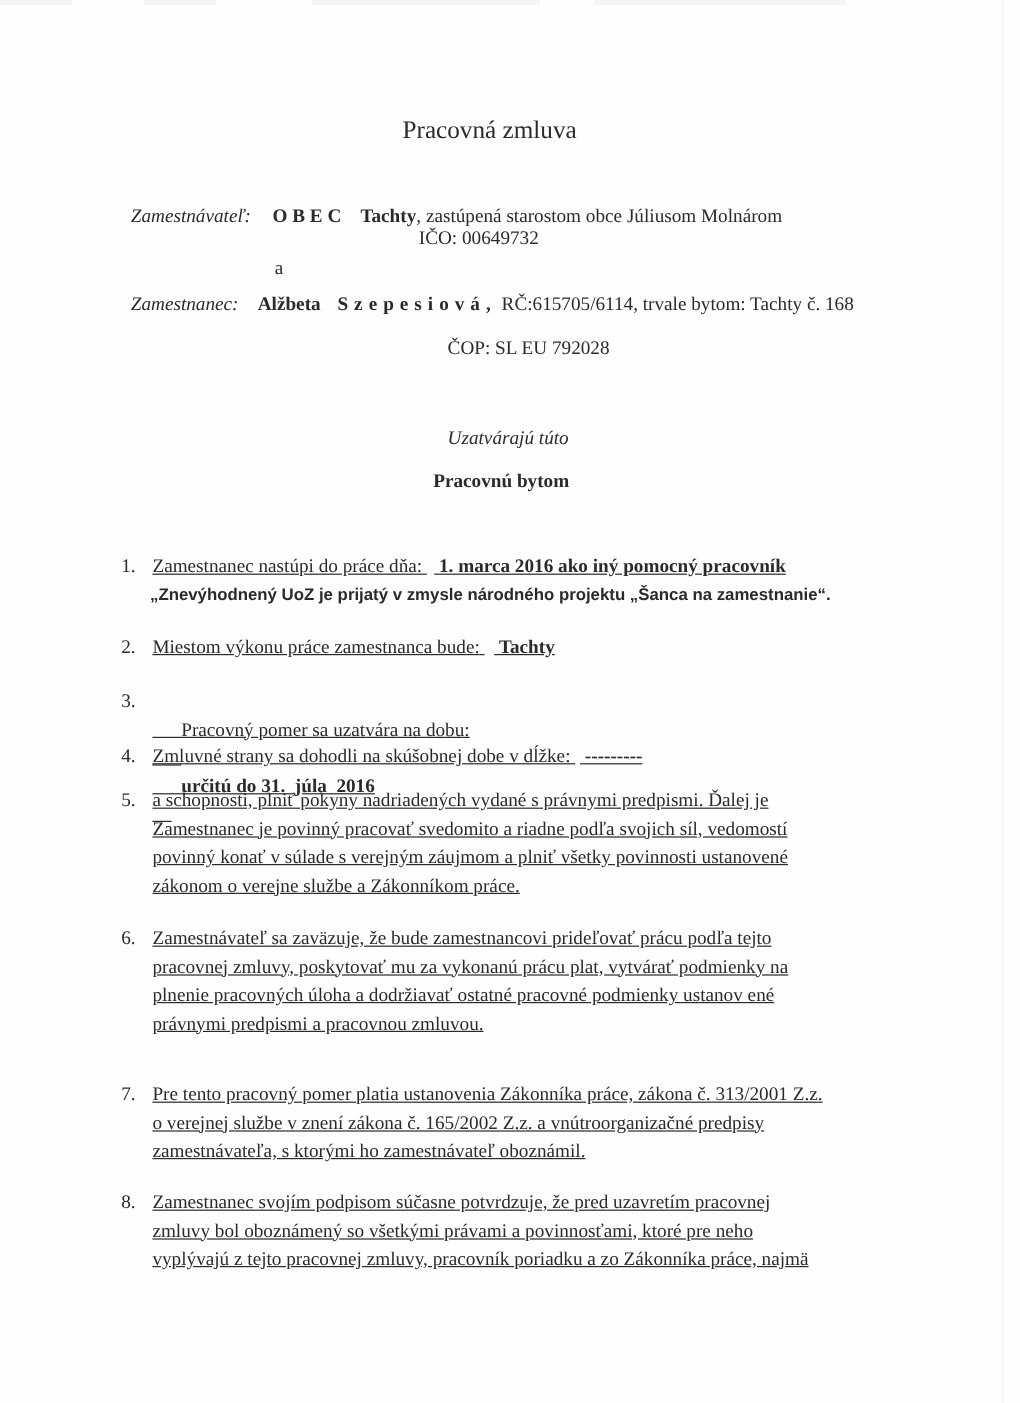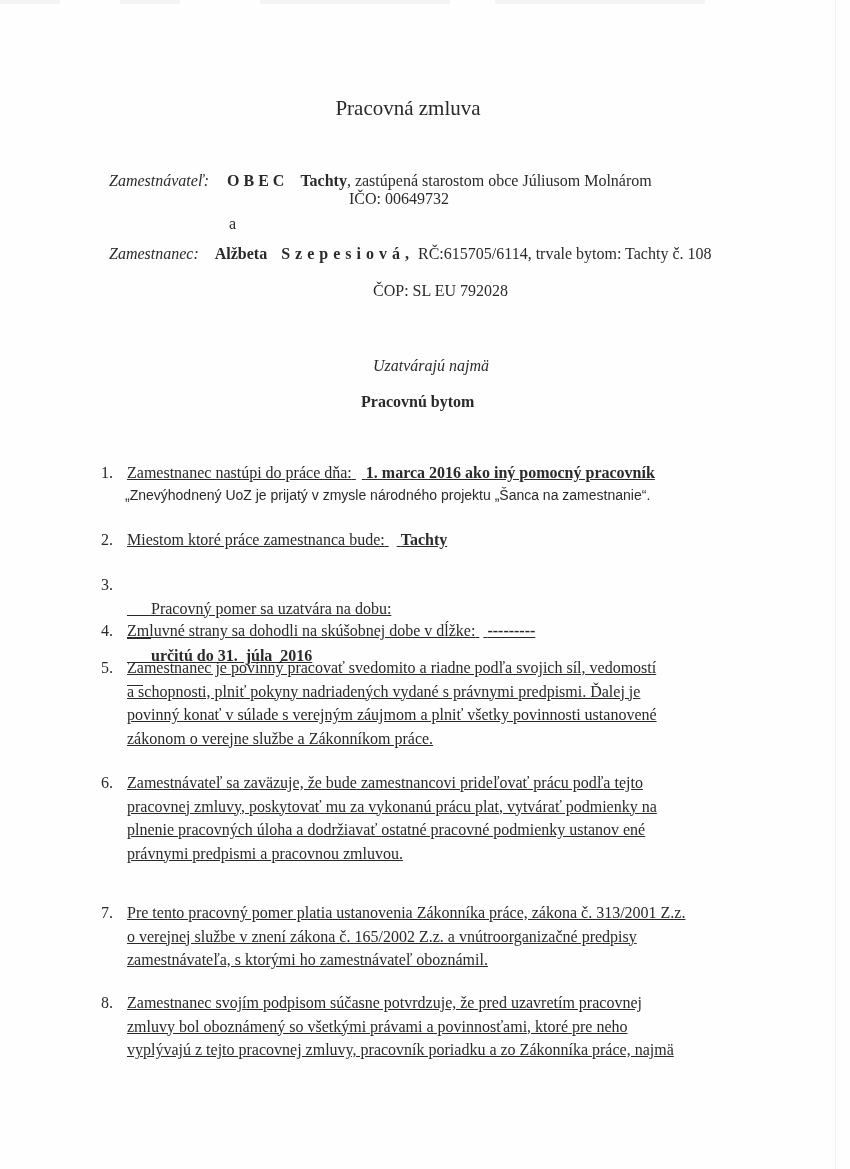--- a/index.html
+++ b/index.html
@@ -7,21 +7,21 @@
            font-family: "Liberation Serif", serif; color: #2a2a2a; }
     .page { position: absolute; left: 0; top: 0; width: 850px; height: 1169px; background: #fefefe; }
     .bleed { position: absolute; top: 0; height: 4px; background: #ececec; opacity: 0.6; }
     .edge-line { position: absolute; right: 14px; top: 0; width: 1px; height: 1169px; background: #f1f1f1; }
     .abs { position: absolute; white-space: nowrap; }
     .title { font-size: 21px; font-weight: normal; left: 0; width: 790px; text-align: center; top: 96px; margin-left: 13px; }
     .t { font-size: 16px; line-height: 20px; margin-left: 29px; }
     .it { font-style: italic; }
     .b { font-weight: bold; }
     .spaced { letter-spacing: 5px; }
-    .sans { font-family: "Liberation Sans", sans-serif; font-weight: normal; font-size: 14px; text-align: center; }
+    .sans { font-family: "Liberation Sans", sans-serif; font-weight: bold; font-size: 14px; text-align: center; }
     .item { position: absolute; left: 101px; width: 630px; font-size: 16px; line-height: 23.5px; }
     .item .num { position: absolute; left: 0; top: 0; width: 20px; }
     .item .body { position: absolute; left: 26px; top: 0; width: 600px; white-space: normal; text-decoration: underline; }
   </style>
 </head>
 <body>
 
 <div class="page">
   <div class="bleed" style="left:0;width:60px;"></div>
   <div class="bleed" style="left:120px;width:60px;"></div>
@@ -40,41 +40,41 @@
   </div>
   <div class="abs t" style="left:320px; top:189px;">IČO: 00649732</div>
   <div class="abs t" style="left:200px; top:214px;">a</div>
 
   <div class="abs t" style="left:80px; top:244px;">
     <span class="it">Zamestnanec:</span>
     <span style="display:inline-block;width:8px;"></span>
     <span class="b">Alžbeta</span>
     <span style="display:inline-block;width:6px;"></span>
     <span class="b spaced">Szepesiová,</span>
-    <span>RČ:615705/6114, trvale bytom: Tachty č. 108</span>
+    <span>RČ:615705/6114, trvale bytom: Tachty č. 168</span>
   </div>
   <div class="abs t" style="left:344px; top:281px;">ČOP: SL EU 792028</div>
 
-  <div class="abs t it" style="left:344px; top:356px;">Uzatvárajú najmä</div>
+  <div class="abs t it" style="left:344px; top:356px;">Uzatvárajú túto</div>
   <div class="abs t b" style="left:332px; top:392px;">Pracovnú bytom</div>
 
   <div class="item" style="top:461px;">
     <span class="num">1.</span>
     <div class="body" style="white-space:nowrap;">
       <span>Zamestnanec nastúpi do práce dňa:</span>
       <span style="display:inline-block;width:6px;"></span>
       <span class="b">1. marca 2016 ako iný pomocný pracovník</span>
     </div>
   </div>
   <div class="abs sans" style="left:125px; top:487px;">„Znevýhodnený UoZ je prijatý v zmysle národného projektu „Šanca na zamestnanie“.</div>
 
   <div class="item" style="top:528px;">
     <span class="num">2.</span>
     <div class="body" style="white-space:nowrap;">
-      <span>Miestom ktoré práce zamestnanca bude:</span>
+      <span>Miestom výkonu práce zamestnanca bude:</span>
       <span style="display:inline-block;width:8px;"></span>
       <span class="b">Tachty</span>
     </div>
   </div>
 
   <div class="item" style="top:573px;">
     <span class="num">3.</span>
     <div class="body" style="white-space:pre;">
       <span>Pracovný pomer sa uzatvára na dobu:</span>
       <span style="display:inline-block;width:8px;"></span>
@@ -87,22 +87,22 @@
     <div class="body" style="white-space:nowrap;">
       <span>Zmluvné strany sa dohodli na skúšobnej dobe v dĺžke:</span>
       <span style="display:inline-block;width:4px;"></span>
       <span class="b">---------</span>
     </div>
   </div>
 
   <div class="item" style="top:656px;">
     <span class="num">5.</span>
     <div class="body">
+      <div>a schopnosti, plniť pokyny nadriadených vydané s právnymi predpismi. Ďalej je</div>
       <div>Zamestnanec je povinný pracovať svedomito a riadne podľa svojich síl, vedomostí</div>
-      <div>a schopnosti, plniť pokyny nadriadených vydané s právnymi predpismi. Ďalej je</div>
       <div>povinný konať v súlade s verejným záujmom a plniť všetky povinnosti ustanovené</div>
       <div>zákonom  o verejne službe a Zákonníkom práce.</div>
     </div>
   </div>
 
   <div class="item" style="top:771px;">
     <span class="num">6.</span>
     <div class="body">
       <div>Zamestnávateľ sa zaväzuje, že bude zamestnancovi prideľovať prácu podľa tejto</div>
       <div>pracovnej zmluvy, poskytovať mu za vykonanú prácu plat, vytvárať podmienky na</div>

